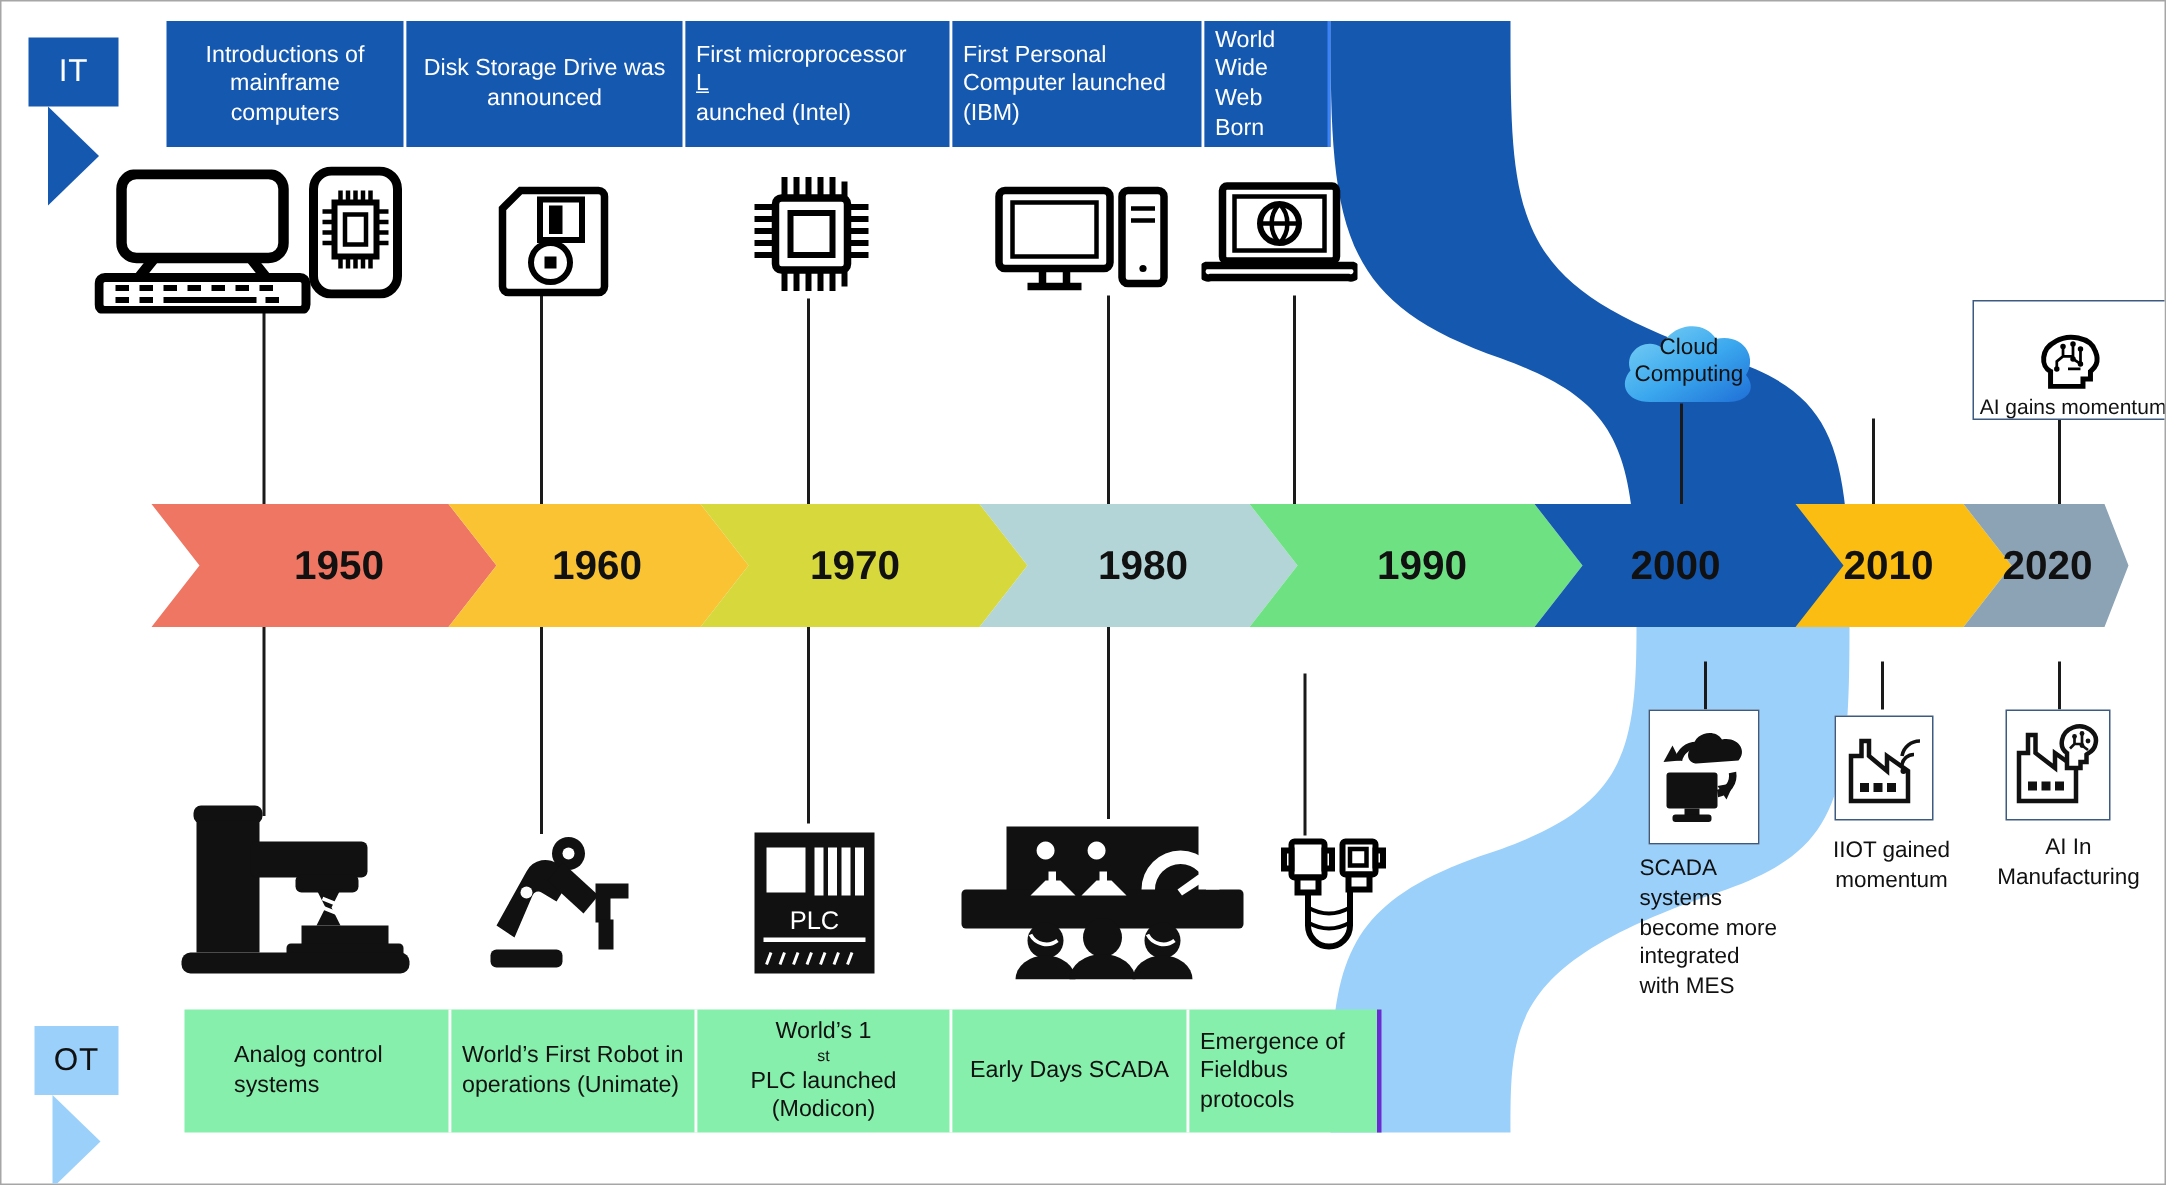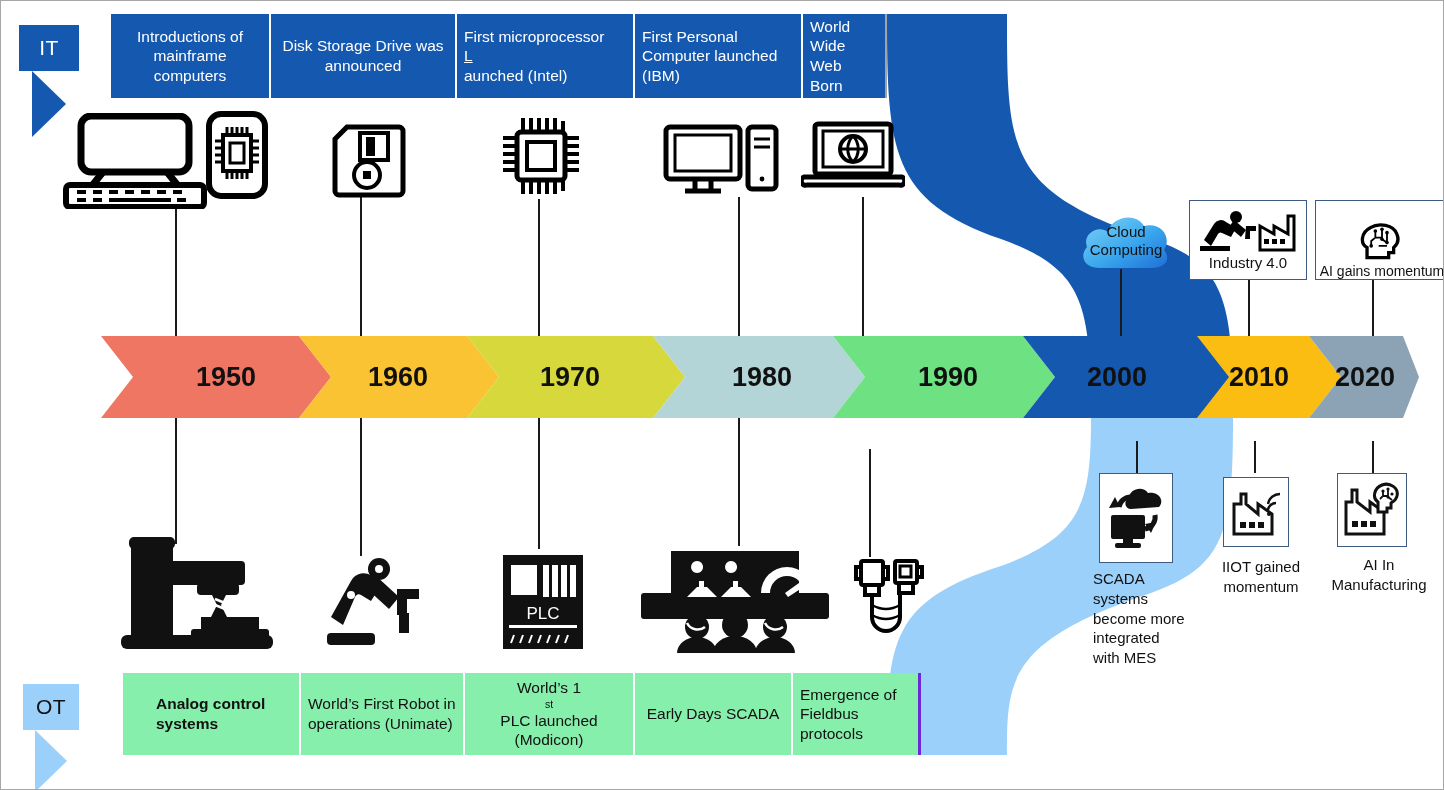--- a/index.html
+++ b/index.html
@@ -96,33 +96,33 @@
   <div class="it-seg" style="left:456px;width:178px;">
     <span style="text-align:left;">
         <span>First microprocessor </span>
         <span class="udl">L</span>
         <span>aunched (Intel)</span>
       </span>
   </div>
   <div class="it-seg" style="left:634px;width:168px;">
     <span style="text-align:left;">First Personal Computer launched (IBM)</span>
   </div>
-  <div class="it-seg last" style="left:802px;width:84px;border-right:2px solid #a3a3a3;">
+  <div class="it-seg last" style="left:802px;width:84px;border-right:2px solid #3b82f6;">
     <span style="text-align:left;">World Wide Web Born</span>
   </div>
 
   <div class="sidearrow" style="left:22px;top:683px;">
     <div class="sa-body" style="width:56px;background:#9bd0fb;color:#111;">
       <span>OT</span>
     </div>
     <div class="sa-head" style="border-top:31px solid transparent;border-bottom:31px solid transparent;
                 border-left:32px solid #9bd0fb;"></div>
   </div>
 
-  <div class="ot-seg" style="left:122px;width:178px;font-weight:bold;">
+  <div class="ot-seg" style="left:122px;width:178px;">
     <span style="text-align:left;padding-left:26px;">Analog control systems</span>
   </div>
   <div class="ot-seg" style="left:300px;width:164px;">
     <span style="text-align:left;">World’s First Robot in operations (Unimate)</span>
   </div>
   <div class="ot-seg" style="left:464px;width:170px;">
     <span style="text-align:center;">
         <span>World’s 1</span>
         <span class="sup">st</span>
         <span> PLC launched (Modicon)</span>
@@ -272,42 +272,20 @@
         <stop offset="100%" stop-color="#1f6fd6"></stop>
       </linearGradient>
     </defs>
     <path d="M22 60 C6 60 1 48 9 39 C4 26 20 16 30 24 C34 8 58 4 66 18
              C84 14 94 30 86 42 C94 52 86 60 74 60 Z" fill="url(#cg)"></path>
   </svg>
   <div class="cloudtxt" style="left:1079px;top:222px;width:92px;">
     <span>Cloud Computing</span>
   </div>
 
-  <div class="callout" style="left:1188px;top:199px;width:118px;height:80px;padding-top:5px;">
-    <svg class="icosvg" width="100" height="46" viewBox="0 0 100 46">
-
-      <g fill="#000">
-        <path d="M6 34 L16 18 a8 8 0 0 1 12 -2 L38 22 L33 31 L24 27 a3 3 0 0 0 -4 1 L13 40 Z"></path>
-        <circle cx="38" cy="11" r="6"></circle>
-        <path d="M36 14 L48 24 L43 31 L31 21 Z"></path>
-        <path d="M48 20 h10 v5 h-6 v8 h-5 Z"></path>
-        <rect x="2" y="40" width="30" height="5"></rect>
-      </g>
-
-      <g fill="none" stroke="#000" stroke-width="3">
-        <path d="M62 44 V20 L76 28 V20 L90 28 V10 h6 V44 Z" fill="#fff"></path>
-      </g>
-      <g fill="#000">
-        <rect x="66" y="33" width="5" height="5"></rect>
-          <rect x="74" y="33" width="5" height="5"></rect>
-        <rect x="82" y="33" width="5" height="5"></rect>
-      </g>
-    </svg>
-    <div class="lbl" style="margin-top:2px;">Industry 4.0</div>
-  </div>
 
   <div class="callout" style="left:1314px;top:199px;width:134px;height:80px;padding-top:20px;">
     <svg class="icosvg" width="56" height="48" viewBox="0 0 56 48">
       <path d="M10 44 V32 C2 28 2 14 14 8 C24 2 42 4 46 16 C50 26 44 30 42 32 V38 h-6 v6 Z" fill="#fff" stroke="#000" stroke-width="4"></path>
       <g stroke="#000" stroke-width="2.2" fill="none">
         <path d="M20 12 v8 l-5 4 v6 M20 20 h8 M28 10 v12 M28 22 l6 4 M34 14 v12 M24 30 h10"></path>
       </g>
       <g fill="#000">
         <circle cx="20" cy="12" r="2.2"></circle>
           <circle cx="28" cy="10" r="2.2"></circle>

